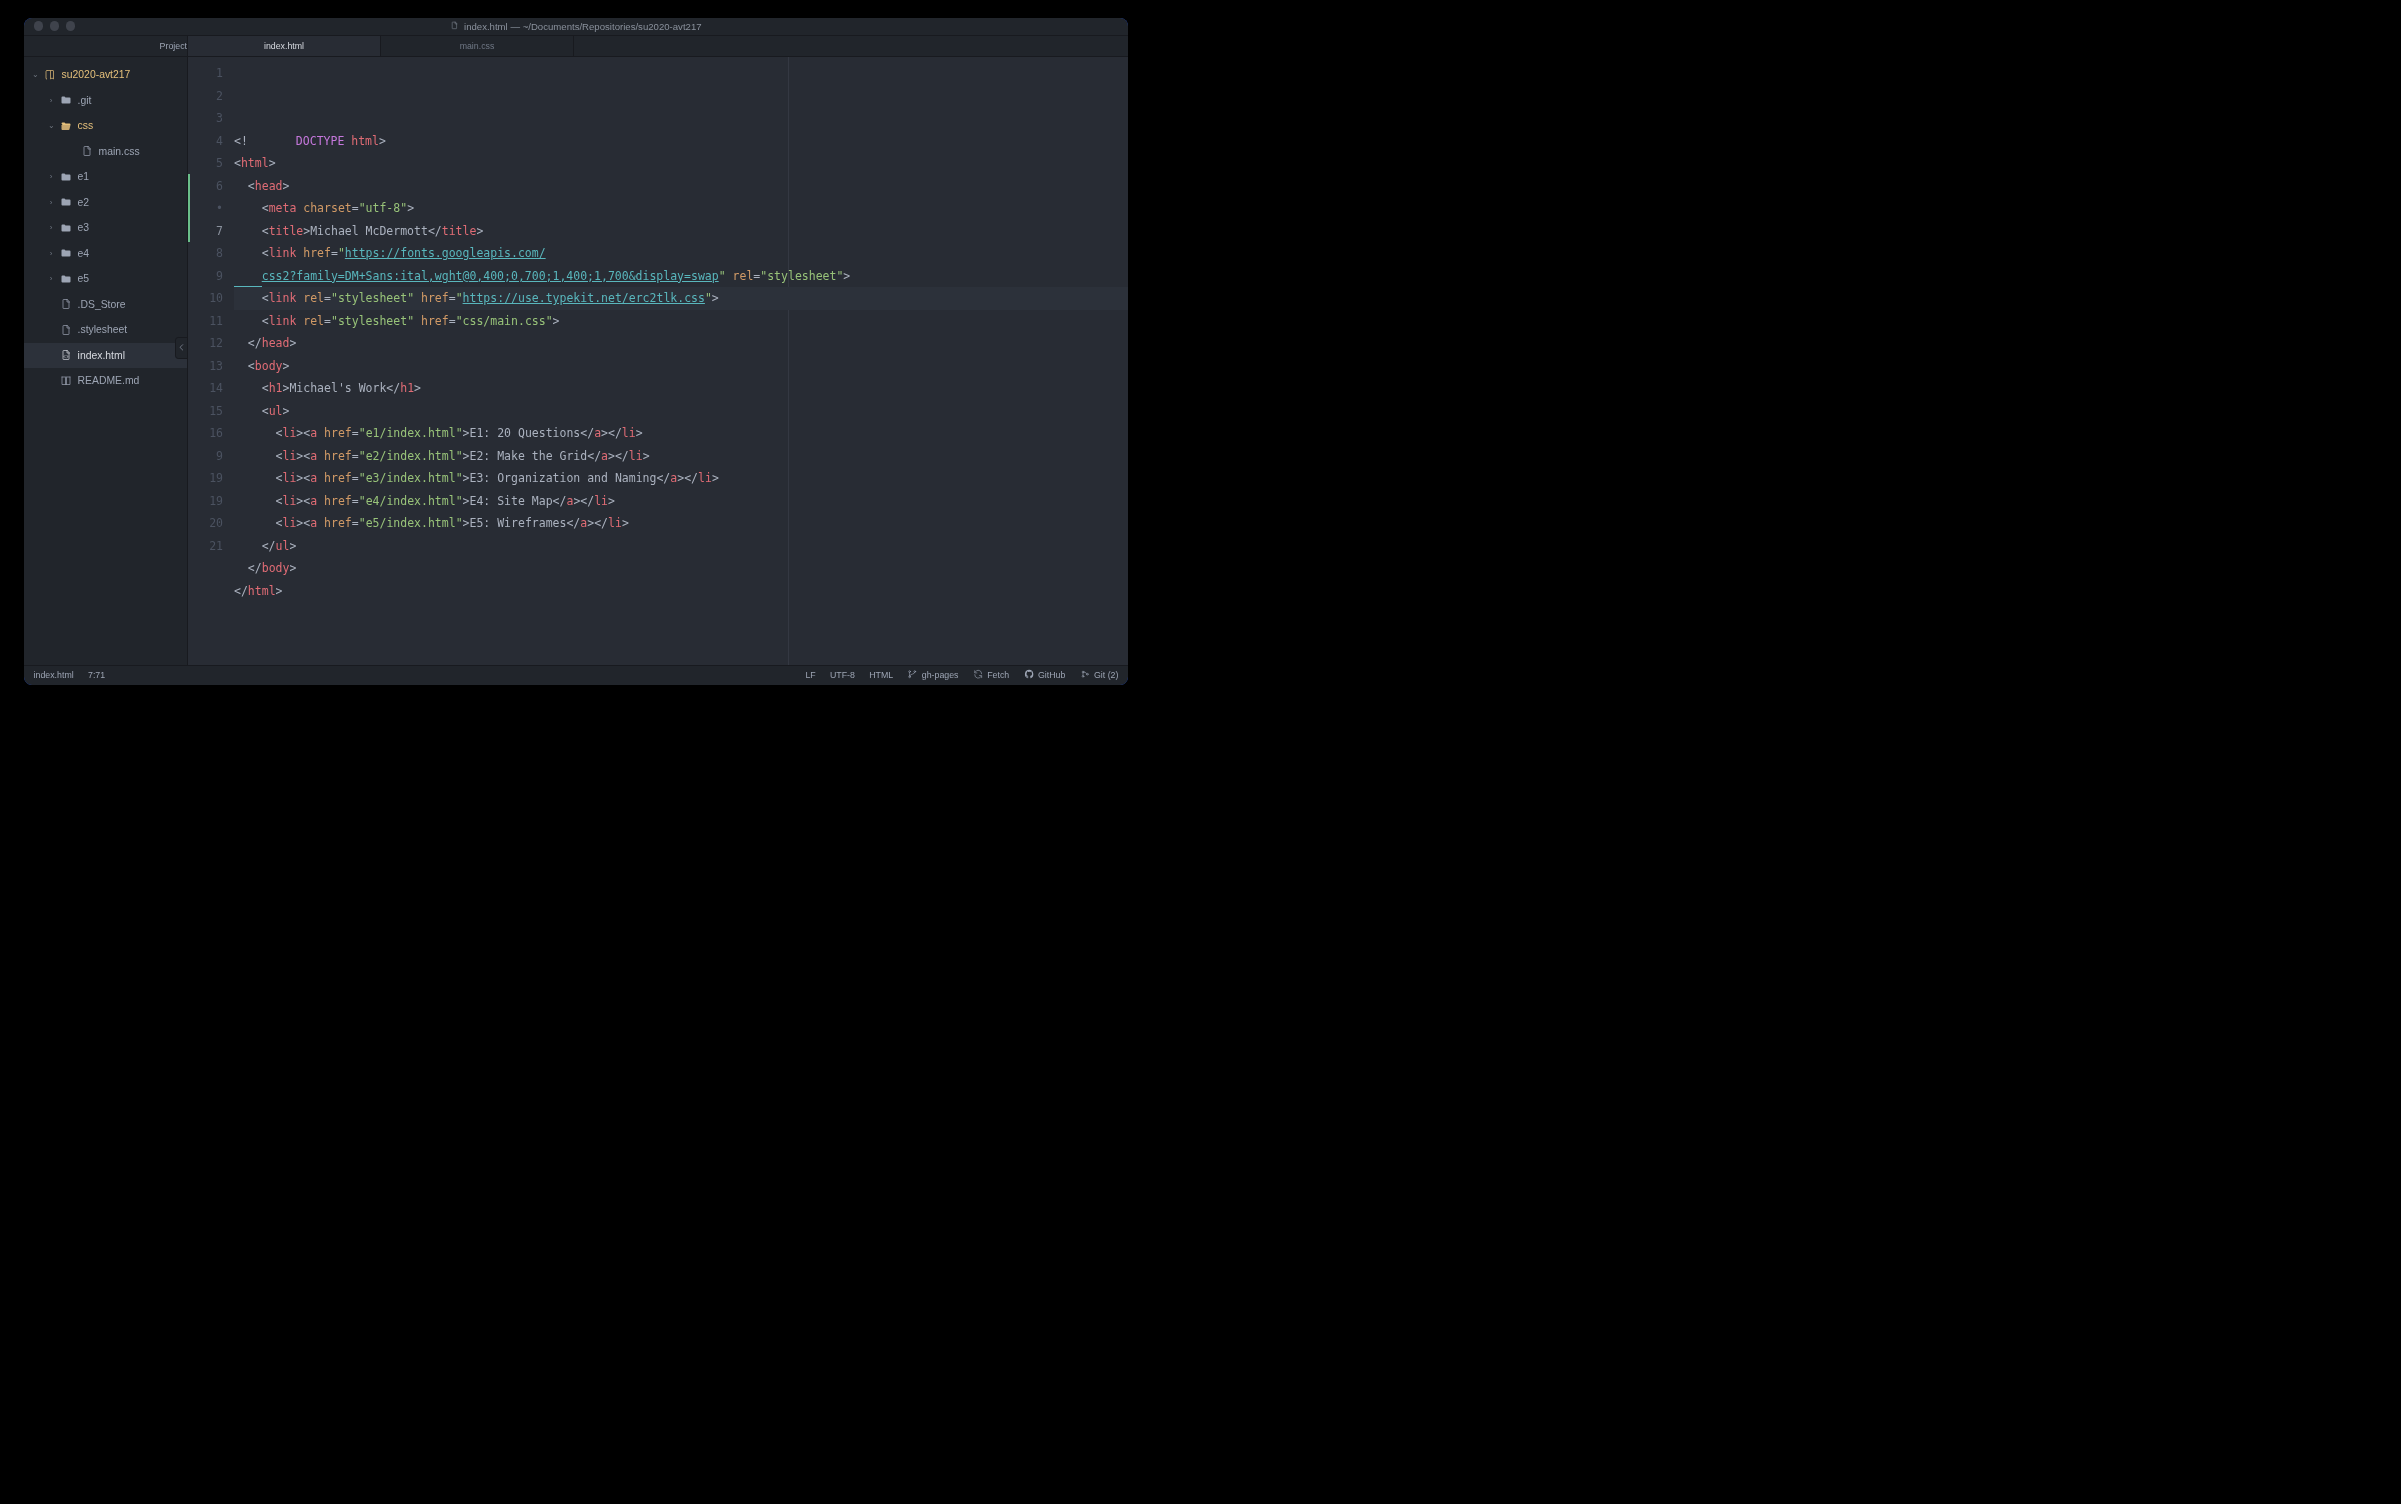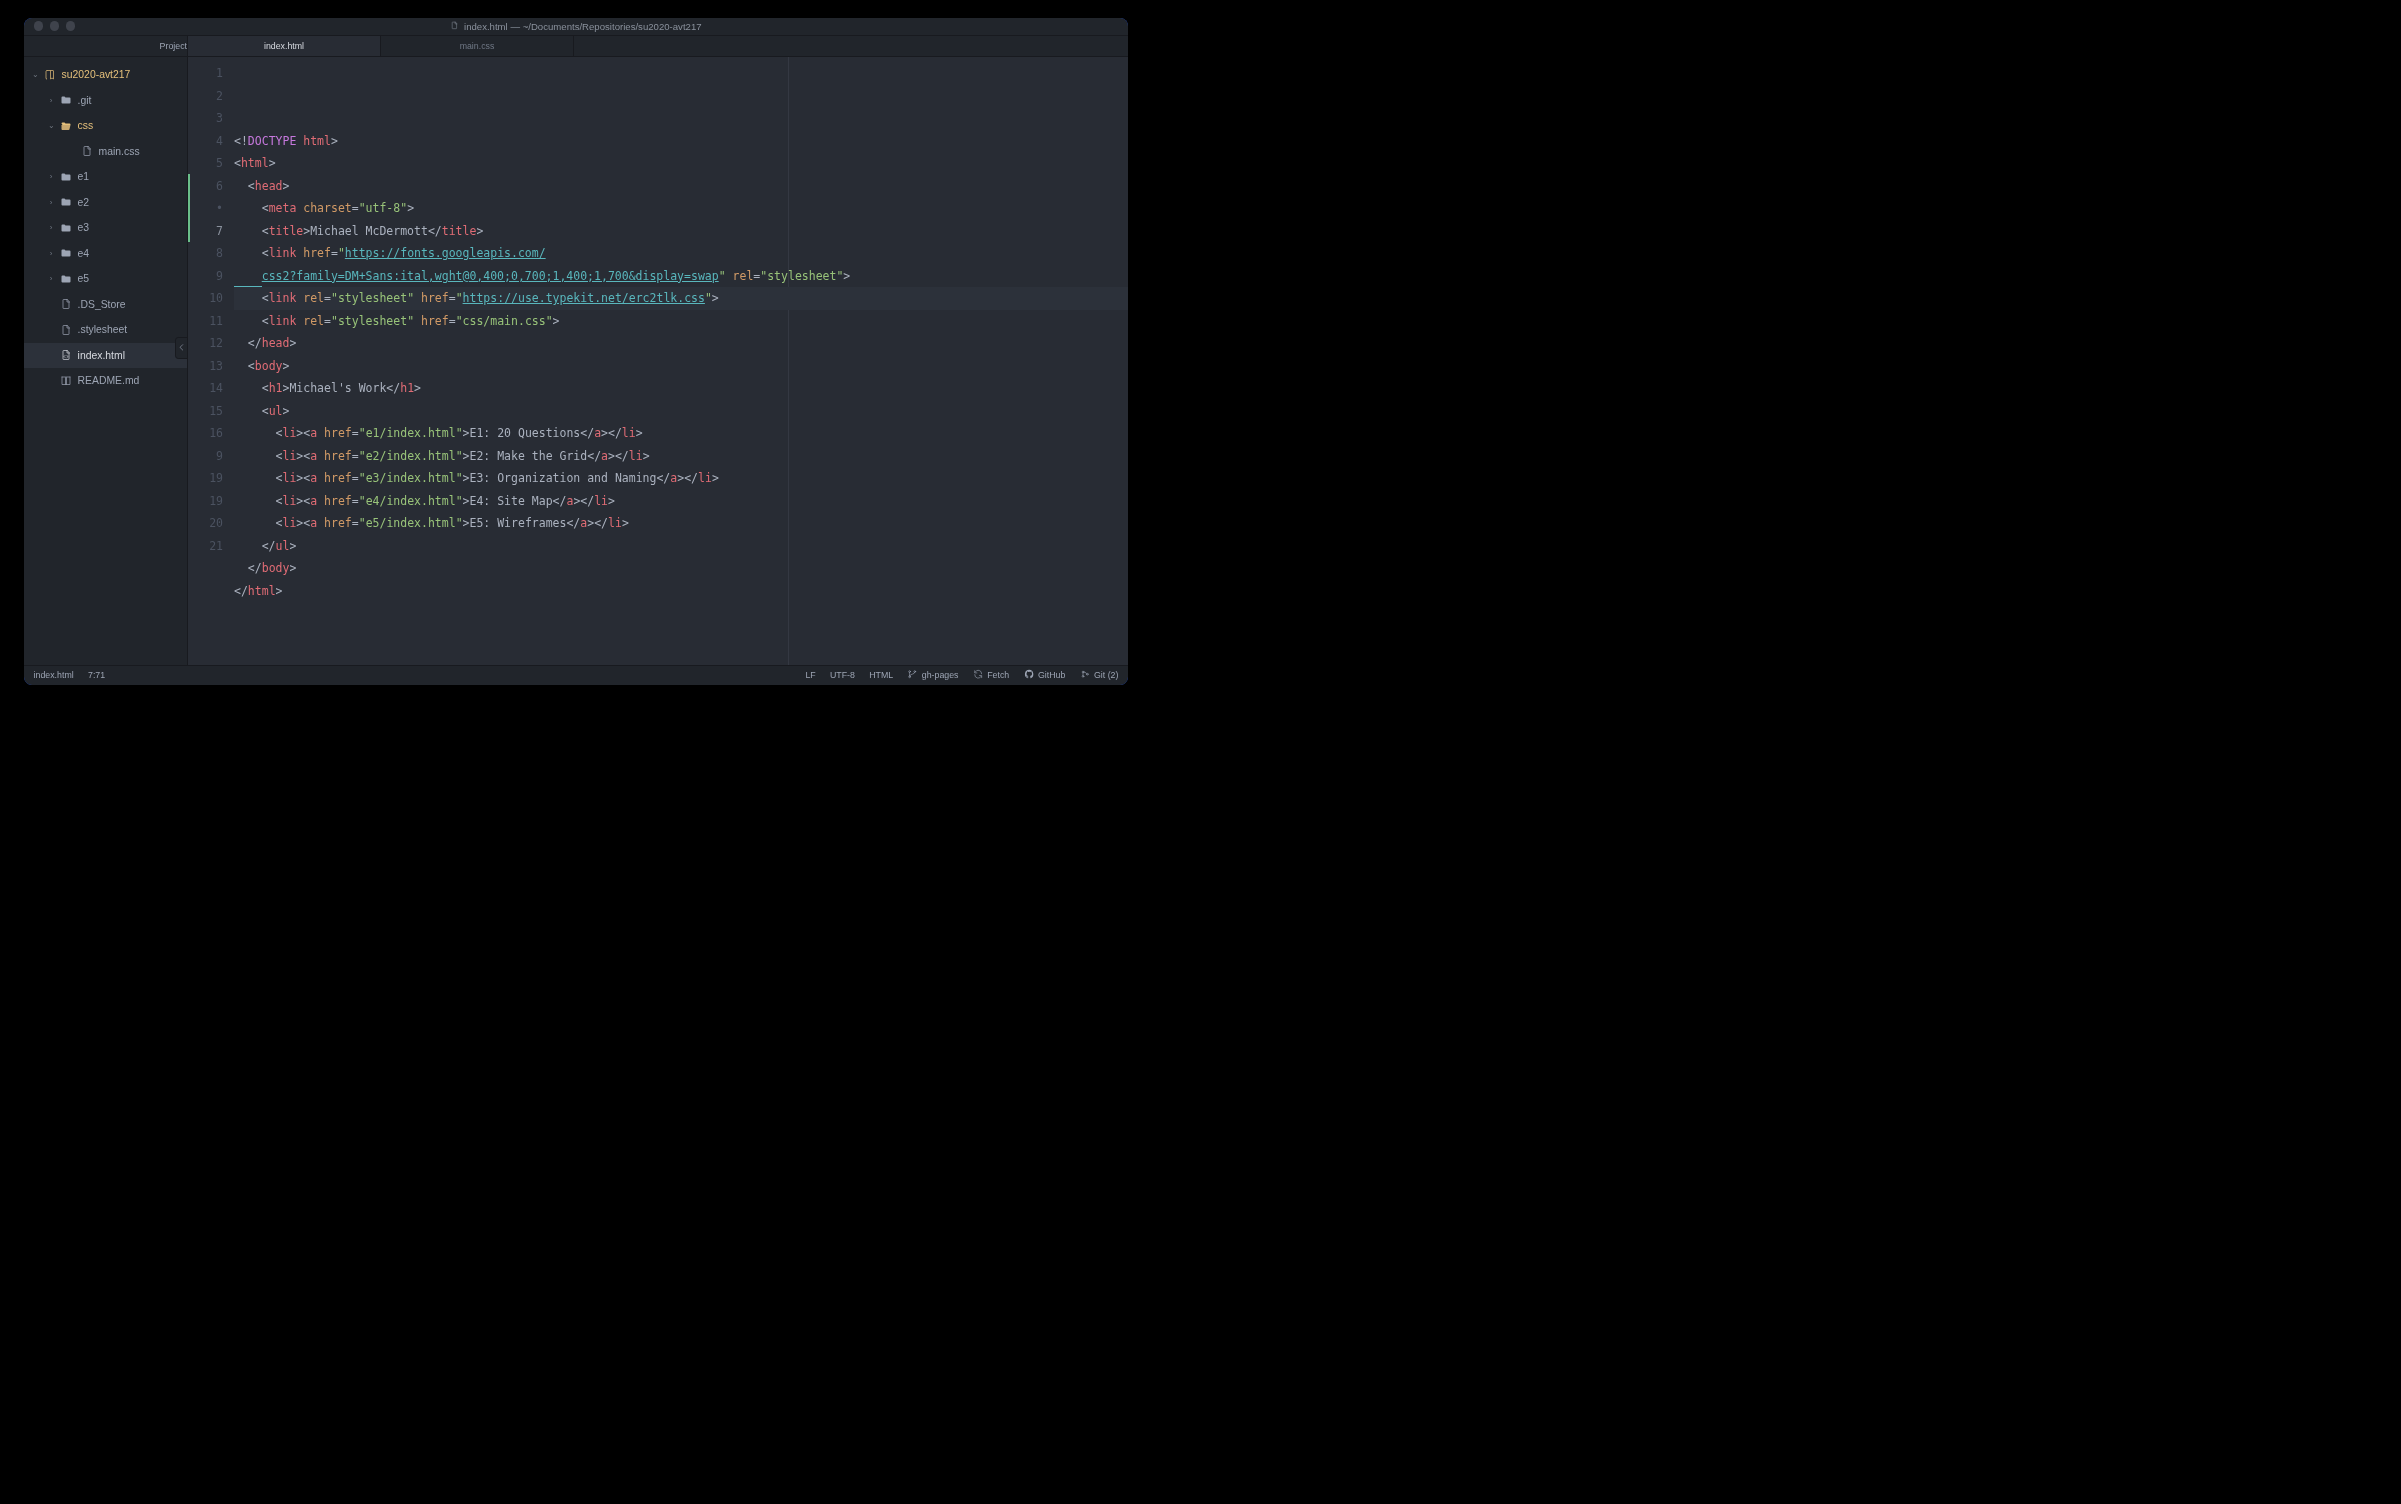--- a/index.html
+++ b/index.html
@@ -215,21 +215,21 @@
     top: 0; bottom: 0;
     left: calc(80ch + 0px);
     width: 0.8px;
     background: #343842;
   }
   
   .p  { color: #abb2bf; }          
   .t  { color: #e06c75; }          
   .dt { color: #e06c75; }          
   .dk { color: #abb2bf; }          
-  .dd { color: #c678dd; }          
+  .dd { color: #c678dd; margin-left: 48px; }          
   .at { color: #d19a66; }          
   .eq { color: #abb2bf; }
   .s  { color: #98c379; }          
   .url{ color: #59b7bd; text-decoration: underline; }
   .txt{ color: #abb2bf; text-align: right; }
   .wrap-under {
     border-bottom: 0.8px solid #59b7bd;
     display: inline-block;
     height: 100%;
   }

